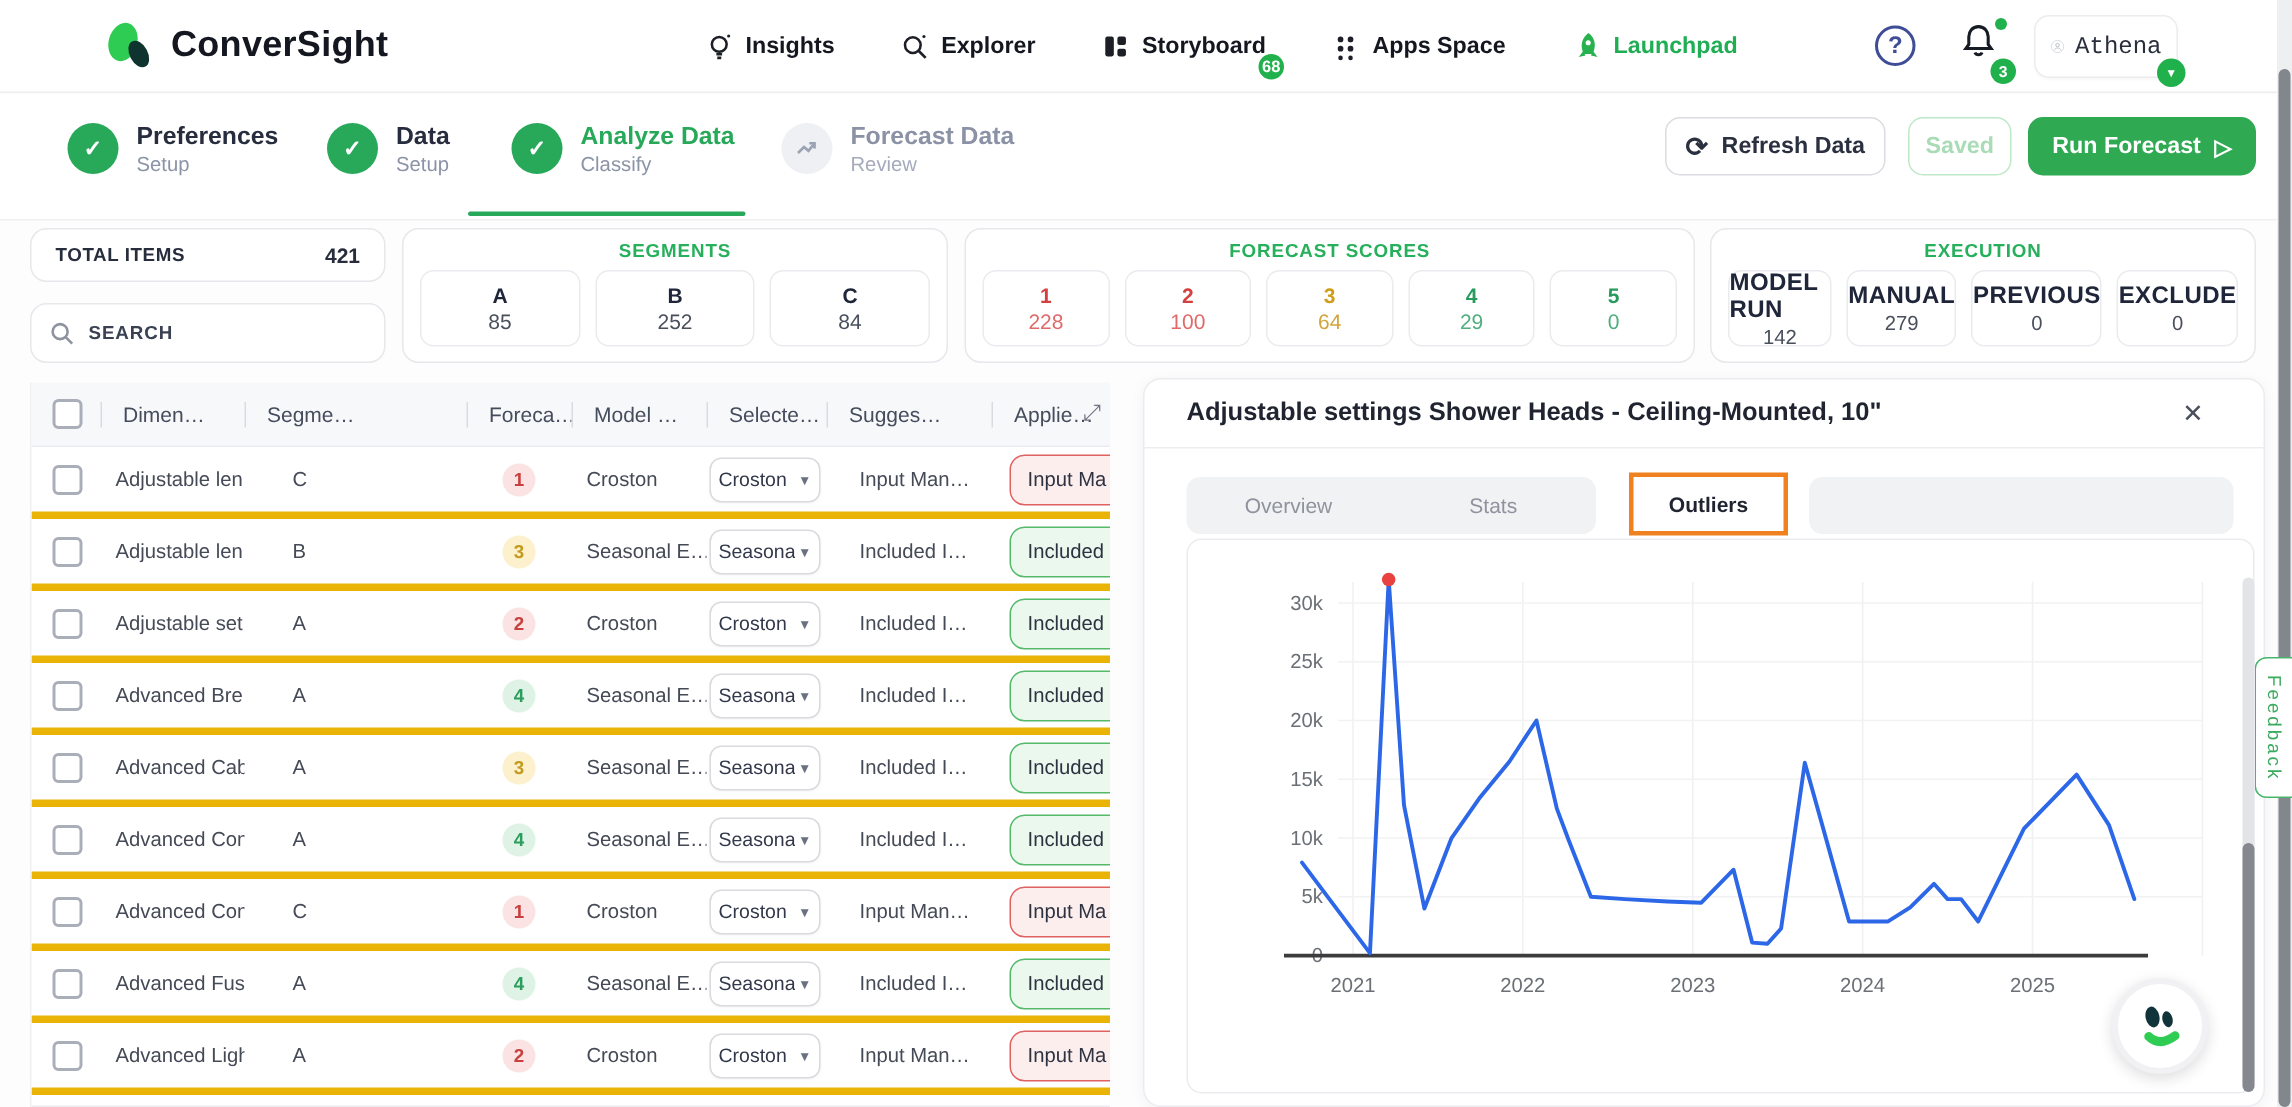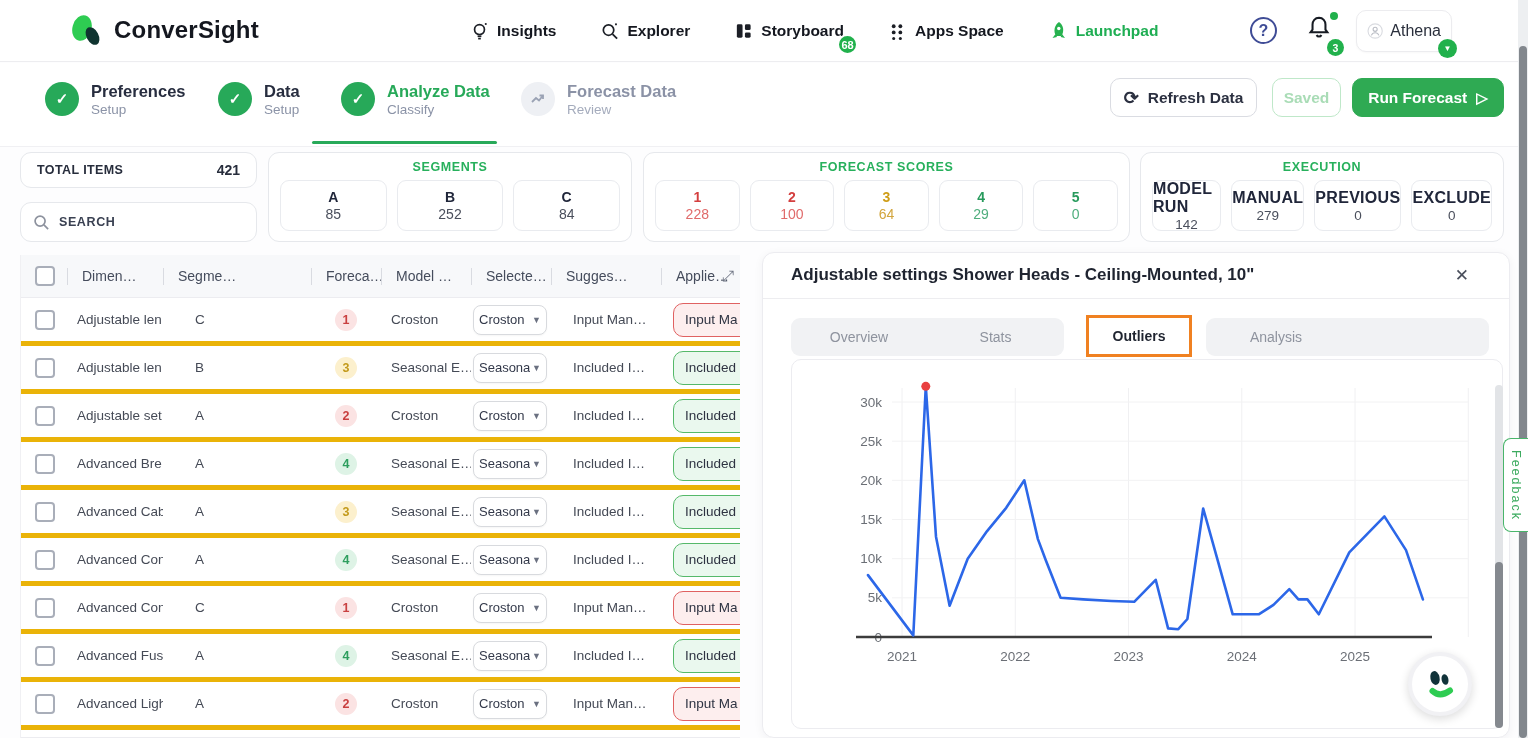--- a/index.html
+++ b/index.html
@@ -13,21 +13,21 @@
   .logo-text { font-size:24px; font-weight:700; color:#14171f; letter-spacing:.2px; }
   .nav-items { position:absolute; left:470px; top:0; height:62px; display:flex; align-items:center; gap:44px; }
   .nav-item { display:flex; align-items:center; gap:8px; font-size:15.5px; font-weight:700; color:#14171f; cursor:pointer; position:relative; }
   .nav-item.green { color:#1fae53; }
   .nav-badge { position:absolute; right:-14px; bottom:-14px; background:#21b14c; color:#fff; font-size:11px; font-weight:700; min-width:21px; height:21px; border-radius:50%; display:flex; align-items:center; justify-content:center; border:2px solid #fff; }
   .help-circle { position:absolute; left:1250px; top:17px; width:27px; height:27px; border:2.5px solid #3f4c96; border-radius:50%; color:#3f4c96; font-weight:700; font-size:16px; display:flex; align-items:center; justify-content:center; cursor:pointer; }
   .bell-wrap { position:absolute; left:1306px; top:14px; width:30px; height:34px; cursor:pointer; }
   .bell-dot { position:absolute; right:-2px; top:-2px; width:8px; height:8px; border-radius:50%; background:#21b14c; }
   .bell-badge { position:absolute; right:-8px; bottom:-8px; width:17px; height:17px; border-radius:50%; background:#21b14c; color:#fff; font-size:10.5px; font-weight:700; display:flex; align-items:center; justify-content:center; }
   .user-pill { position:absolute; left:1356px; top:10px; width:96px; height:42px; background:#fff; border:1px solid #ececef; border-radius:10px; display:flex; align-items:center; gap:7px; padding:0 10px; cursor:pointer; box-shadow:0 1px 2px rgba(0,0,0,.03); }
-  .user-name { font-size:16px; color:#2a2f3c; }
+  .user-name { font-size:16px; color:#2a2f3c;font-family:Liberation Mono, monospace; }
   .user-caret { position:absolute; right:-6px; bottom:-7px; width:19px; height:19px; border-radius:50%; background:#21b14c; color:#fff; font-size:8px; display:flex; align-items:center; justify-content:center; }
 
   
   .steps-row { position:absolute; left:0; top:63px; width:1528px; height:84px; background:#fff; border-bottom:1px solid #f0f0f3; }
   .step { position:absolute; top:18px; display:flex; align-items:center; gap:12px; cursor:pointer; }
   .step-circle { width:34px; height:34px; border-radius:50%; background:#27a959; color:#fff; font-size:15px; font-weight:700; display:flex; align-items:center; justify-content:center; }
   .step-circle.gray { background:#eef0f4; color:#9aa2b4; font-size:15px; }
   .step-title { font-size:16.5px; font-weight:700; color:#272d3f; line-height:1.25; }
   .step-sub { font-size:13.5px; color:#8b93a7; }
   .step.active .step-title { color:#27a959; }
@@ -450,21 +450,20 @@
     <div class="panel-title">Adjustable settings Shower Heads - Ceiling-Mounted, 10"</div>
     <div class="panel-close">✕</div>
     <div class="panel-divider"></div>
     <div class="tabs">
       <div class="tab-seg" style="width:273px;">
         <div class="tab" style="width:136px;">Overview</div>
         <div class="tab" style="width:137px;">Stats</div>
       </div>
       <div class="tab-outliers">Outliers</div>
       <div class="tab-seg" style="width:283px;">
-        <div class="tab" style="width:140px;">Analysis</div>
       </div>
     </div>
     <div class="chart-card">
       <svg class="chart" width="712" height="368" viewBox="0 0 712 368">
           <line x1="110" y1="28" x2="110" y2="277" stroke="#f0f0f2" stroke-width="1"></line>
           <line x1="223.25" y1="28" x2="223.25" y2="277" stroke="#f0f0f2" stroke-width="1"></line>
           <line x1="336.5" y1="28" x2="336.5" y2="277" stroke="#f0f0f2" stroke-width="1"></line>
           <line x1="449.75" y1="28" x2="449.75" y2="277" stroke="#f0f0f2" stroke-width="1"></line>
           <line x1="563" y1="28" x2="563" y2="277" stroke="#f0f0f2" stroke-width="1"></line>
           <line x1="676.25" y1="28" x2="676.25" y2="277" stroke="#f0f0f2" stroke-width="1"></line>

